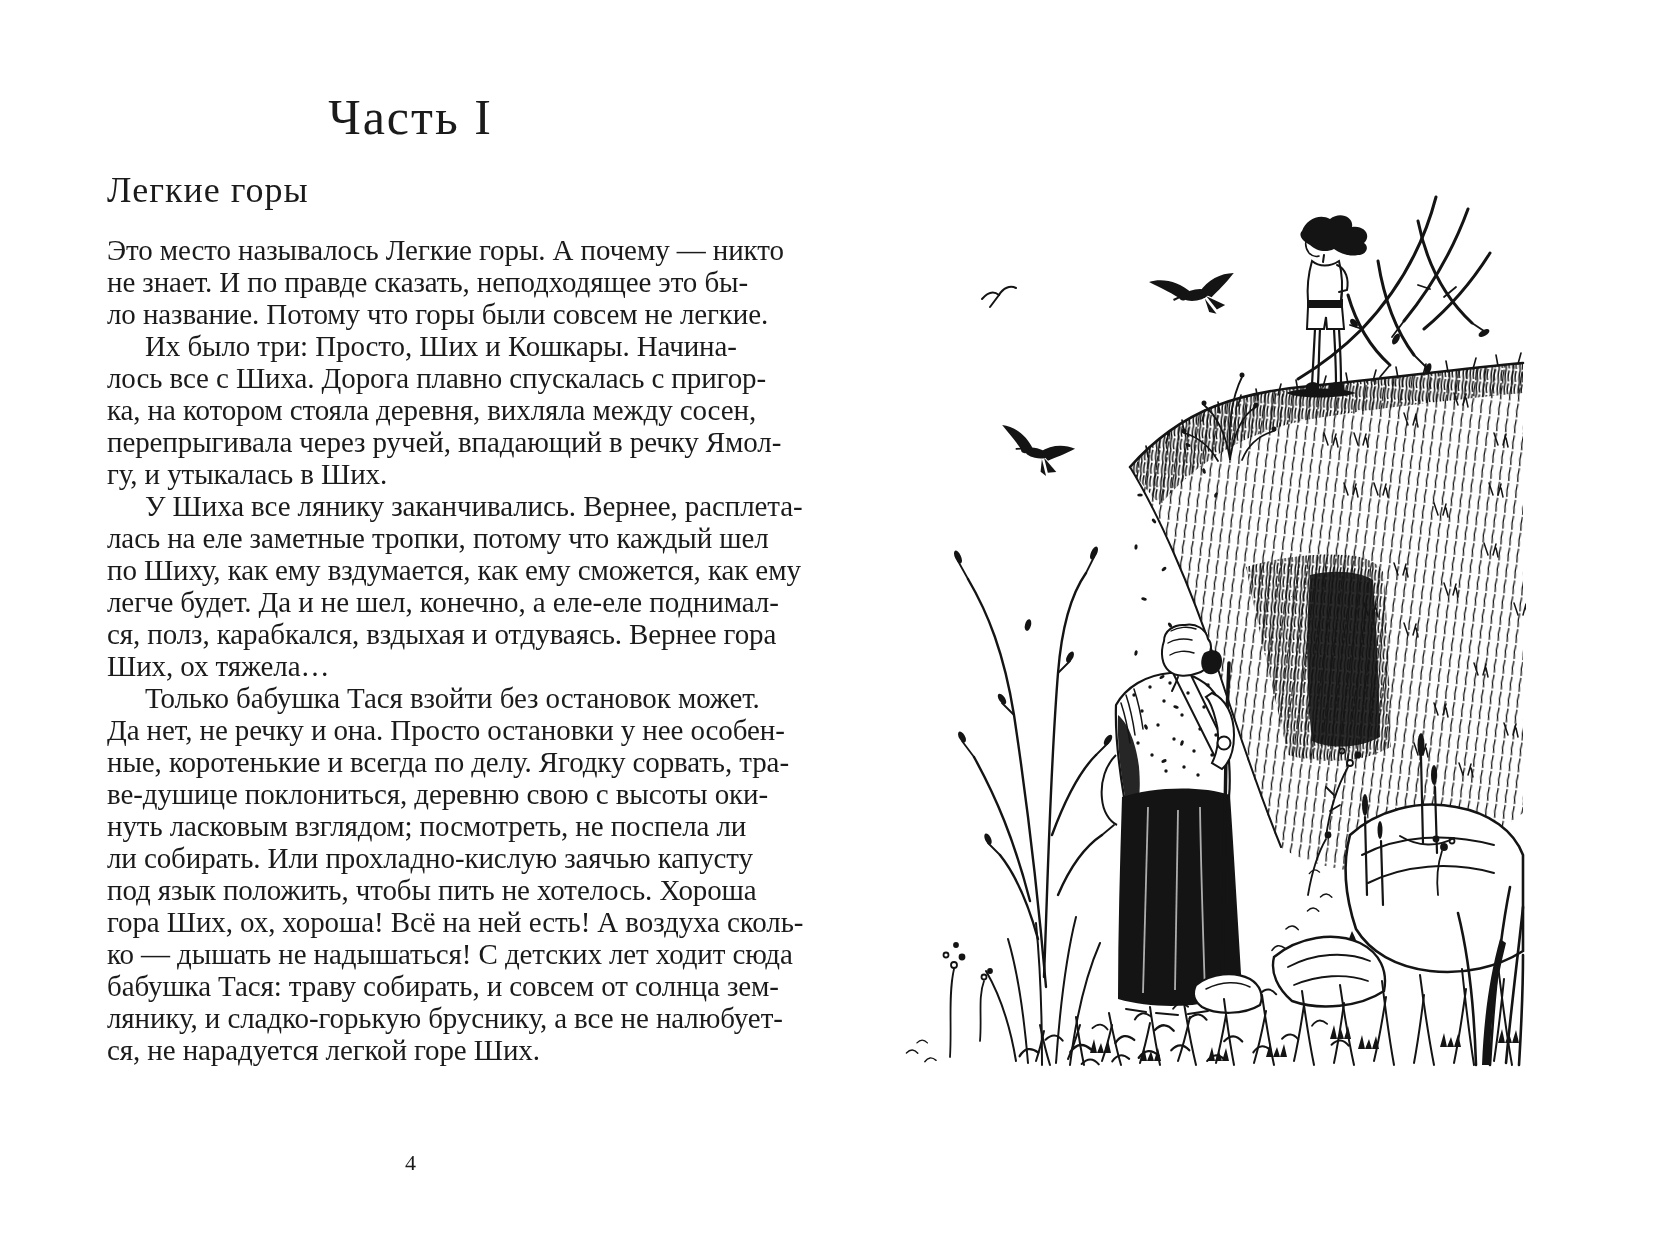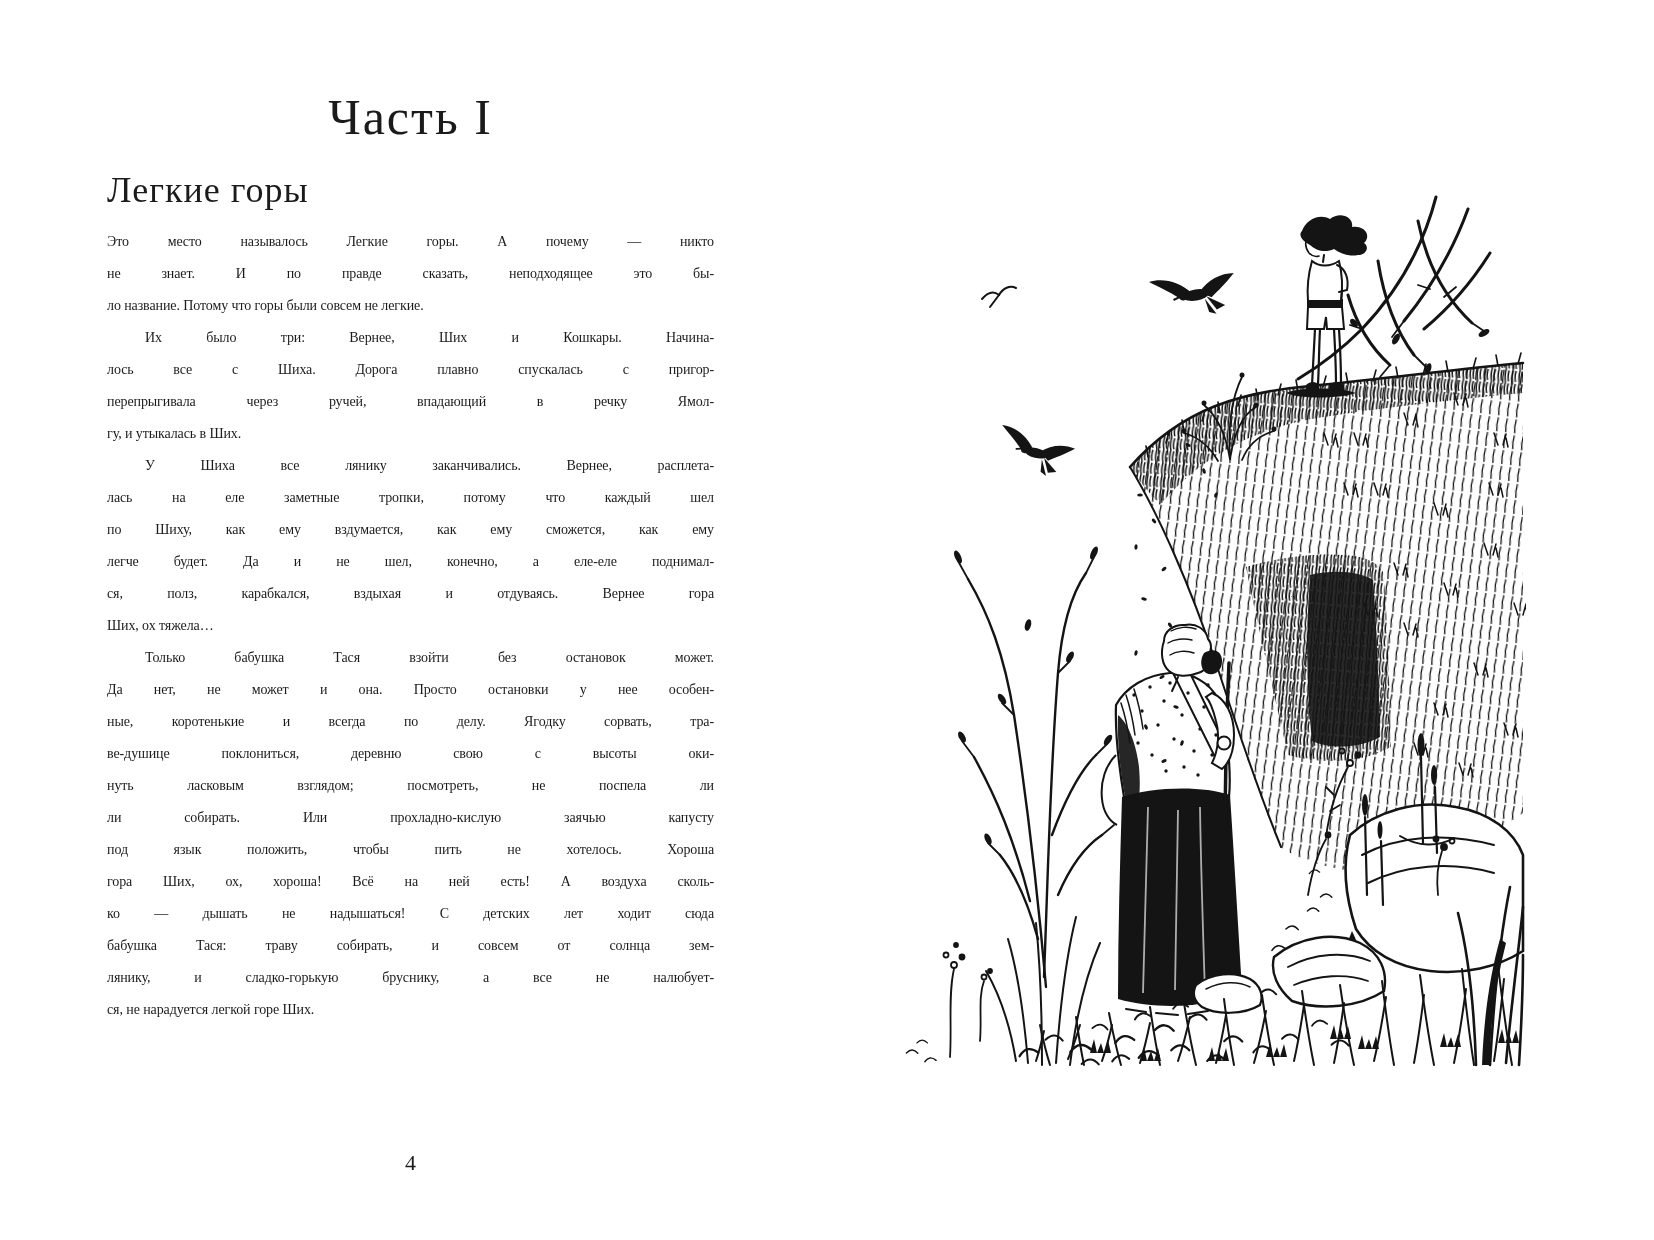--- a/index.html
+++ b/index.html
@@ -12,21 +12,21 @@
   .spread{position:relative;width:1654px;height:1240px;background:#ffffff;overflow:hidden;}
   .page-left{position:absolute;left:107px;top:0;width:607px;height:932px;}
   .part-title{
     margin:92px 0 0 0;font-size:50px;line-height:50px;font-weight:400;
     text-align:center;letter-spacing:2px;
   }
   .chapter-title{
     margin:30px 0 0 0;font-size:36px;line-height:36px;font-weight:400;
     text-align:left;letter-spacing:1px;
   }
-  .text-block{margin-top:18px;font-size:14px;line-height:32px;letter-spacing:-0.1px;}
+  .text-block{margin-top:26px;font-size:29px;line-height:32px;letter-spacing:-0.1px;}
   .line{
     white-space:nowrap;
     text-align:justify;text-align-last:justify;text-justify:inter-word;
     height:32px;
   }
   .line.last{text-align-last:left;}
   .line.indent{text-indent:38px;}
   .page-number{
     position:absolute;left:0;top:1150px;width:607px;
     text-align:center;font-size:22px;
@@ -39,32 +39,33 @@
 
 <div class="spread">
 
   <div class="page-left">
     <h1 class="part-title">Часть I</h1>
     <h2 class="chapter-title">Легкие горы</h2>
     <div class="text-block">
         <div class="line">Это место называлось Легкие горы. А почему — никто</div>
         <div class="line">не знает. И по правде сказать, неподходящее это бы-</div>
         <div class="line last">ло название. Потому что горы были совсем не легкие.</div>
-        <div class="line indent">Их было три: Вернее, Ших и Кошкары. Начина-</div>
+        <div class="line indent">Их было три: Просто, Ших и Кошкары. Начина-</div>
         <div class="line">лось все с Шиха. Дорога плавно спускалась с пригор-</div>
+        <div class="line">ка, на котором стояла деревня, вихляла между сосен,</div>
         <div class="line">перепрыгивала через ручей, впадающий в речку Ямол-</div>
         <div class="line last">гу, и утыкалась в Ших.</div>
         <div class="line indent">У Шиха все лянику заканчивались. Вернее, расплета-</div>
         <div class="line">лась на еле заметные тропки, потому что каждый шел</div>
         <div class="line">по Шиху, как ему вздумается, как ему сможется, как ему</div>
         <div class="line">легче будет. Да и не шел, конечно, а еле-еле поднимал-</div>
         <div class="line">ся, полз, карабкался, вздыхая и отдуваясь. Вернее гора</div>
         <div class="line last">Ших, ох тяжела…</div>
         <div class="line indent">Только бабушка Тася взойти без остановок может.</div>
-        <div class="line">Да нет, не может и она. Просто остановки у нее особен-</div>
+        <div class="line">Да нет, не речку и она. Просто остановки у нее особен-</div>
         <div class="line">ные, коротенькие и всегда по делу. Ягодку сорвать, тра-</div>
         <div class="line">ве-душице поклониться, деревню свою с высоты оки-</div>
         <div class="line">нуть ласковым взглядом; посмотреть, не поспела ли</div>
         <div class="line">ли собирать. Или прохладно-кислую заячью капусту</div>
         <div class="line">под язык положить, чтобы пить не хотелось. Хороша</div>
         <div class="line">гора Ших, ох, хороша! Всё на ней есть! А воздуха сколь-</div>
         <div class="line">ко — дышать не надышаться! С детских лет ходит сюда</div>
         <div class="line">бабушка Тася: траву собирать, и совсем от солнца зем-</div>
         <div class="line">лянику, и сладко-горькую бруснику, а все не налюбует-</div>
         <div class="line last">ся, не нарадуется легкой горе Ших.</div>

